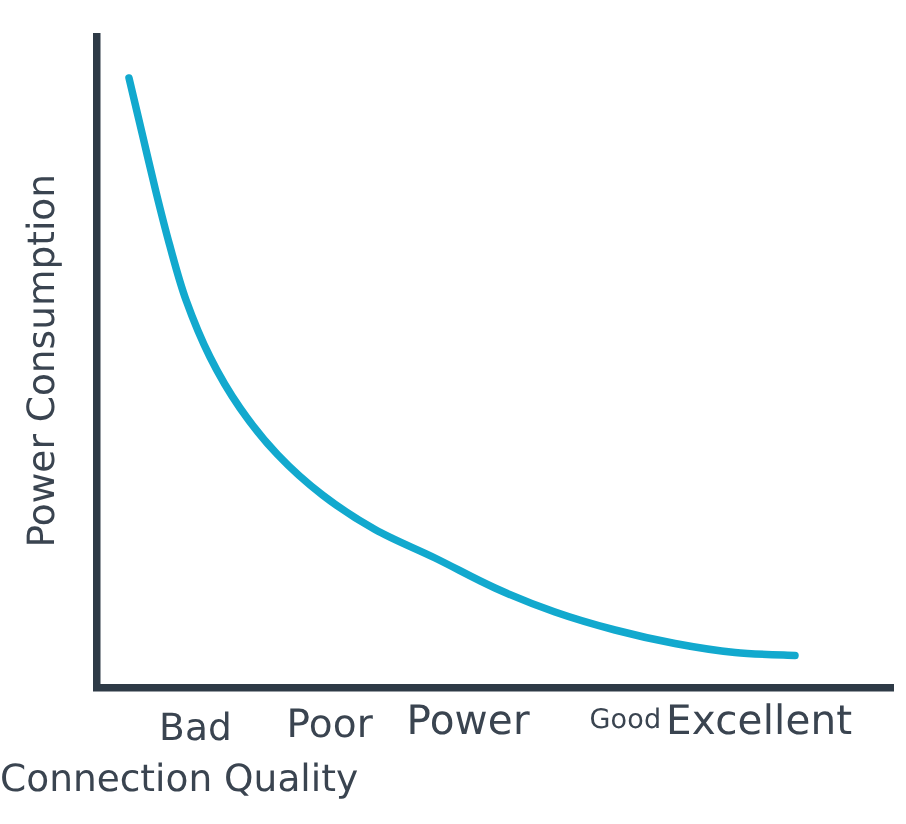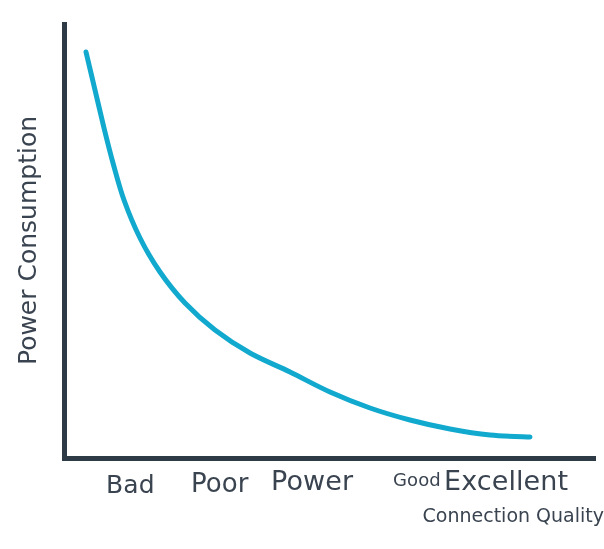--- a/index.html
+++ b/index.html
@@ -38,22 +38,22 @@
   #tick-poor     { left: 191px; top: 468px; font-size: 26px; }
   #tick-normal   { left: 271px; top: 465px; font-size: 27px; }
   #tick-good     { left: 393px; top: 469px; font-size: 18px; }
   #tick-excellent{ left: 444px; top: 465px; font-size: 27px; }
 
   #x-axis-title {
     position: absolute;
     left: 0;
     top: 504px;
     width: 604px;
-    text-align: right;
-    font-size: 19px;
+    text-align: left;
+    font-size: 25px;
     color: #3a4450;
     white-space: nowrap;
   }
   #y-axis-title-wrap {
     position: absolute;
     left: 0px;
     top: 0px;
     width: 56px;
     height: 480px;
     display: flex;

